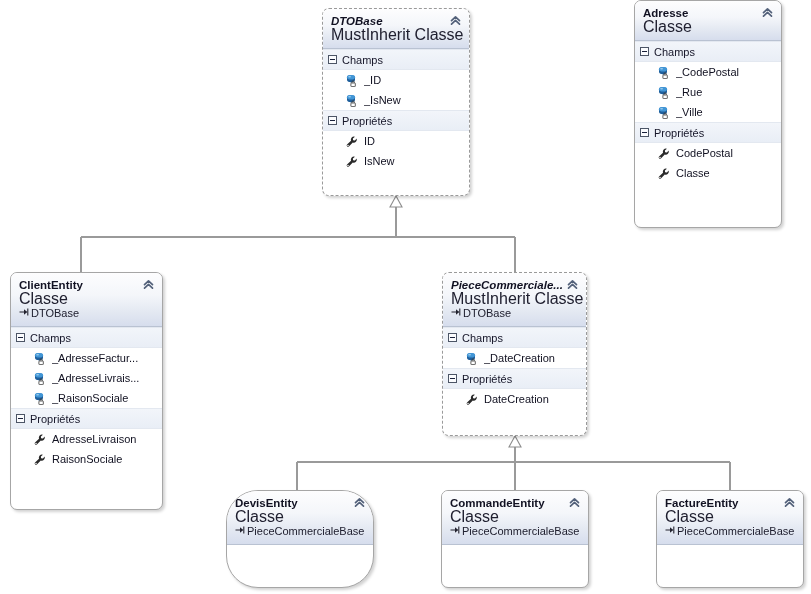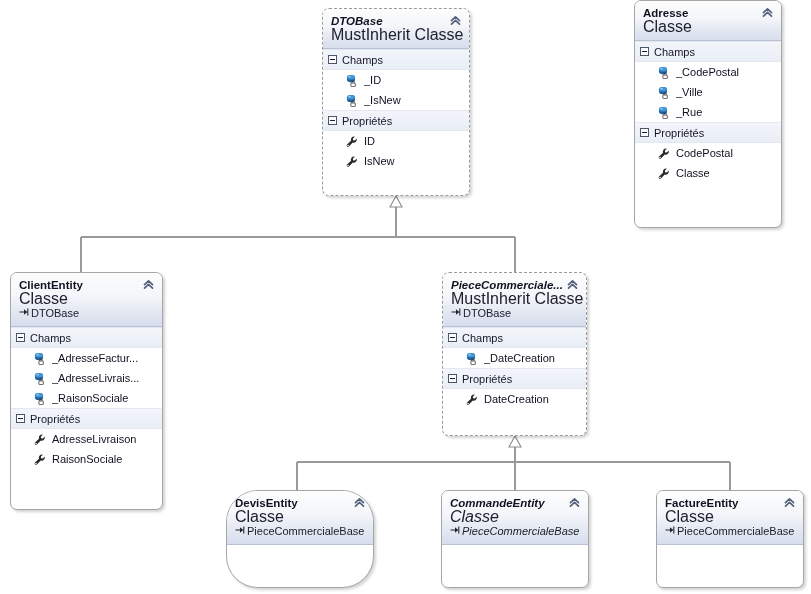--- a/index.html
+++ b/index.html
@@ -254,32 +254,32 @@
           </div>
           <div class="mem">
             <svg class="ico" viewBox="0 0 13 13">
               <ellipse cx="6.0" cy="3.3" rx="4.0" ry="2.3" fill="#2f7fc1"></ellipse>
               <path d="M2.0 3.3 L2.0 6.1 C2.0 7.4 4.0 8.4 6.0 8.4 C8.0 8.4 10.0 7.4 10.0 6.1 L10.0 3.3 Z" fill="#1f5f9c"></path>
               <ellipse cx="6.0" cy="3.3" rx="4.0" ry="2.3" fill="#4296d6"></ellipse>
               <ellipse cx="4.6" cy="2.7" rx="1.5" ry="0.8" fill="#a8d4f0" opacity="0.85"></ellipse>
               <rect x="5.9" y="9.0" width="4.4" height="3.6" rx="0.5" fill="#ffffff" stroke="#3a3a3a" stroke-width="0.8"></rect>
               <path d="M7.0 9.0 L7.0 7.9 A1.1 1.1 0 0 1 9.2 7.9 L9.2 9.0" fill="none" stroke="#3a3a3a" stroke-width="0.8"></path>
             </svg>
+            <span class="mem-label">_Rue</span>
+          </div>
+          <div class="mem">
+            <svg class="ico" viewBox="0 0 13 13">
+              <ellipse cx="6.0" cy="3.3" rx="4.0" ry="2.3" fill="#2f7fc1"></ellipse>
+              <path d="M2.0 3.3 L2.0 6.1 C2.0 7.4 4.0 8.4 6.0 8.4 C8.0 8.4 10.0 7.4 10.0 6.1 L10.0 3.3 Z" fill="#1f5f9c"></path>
+              <ellipse cx="6.0" cy="3.3" rx="4.0" ry="2.3" fill="#4296d6"></ellipse>
+              <ellipse cx="4.6" cy="2.7" rx="1.5" ry="0.8" fill="#a8d4f0" opacity="0.85"></ellipse>
+              <rect x="5.9" y="9.0" width="4.4" height="3.6" rx="0.5" fill="#ffffff" stroke="#3a3a3a" stroke-width="0.8"></rect>
+              <path d="M7.0 9.0 L7.0 7.9 A1.1 1.1 0 0 1 9.2 7.9 L9.2 9.0" fill="none" stroke="#3a3a3a" stroke-width="0.8"></path>
+            </svg>
             <span class="mem-label">_Ville</span>
-          </div>
-          <div class="mem">
-            <svg class="ico" viewBox="0 0 13 13">
-              <ellipse cx="6.0" cy="3.3" rx="4.0" ry="2.3" fill="#2f7fc1"></ellipse>
-              <path d="M2.0 3.3 L2.0 6.1 C2.0 7.4 4.0 8.4 6.0 8.4 C8.0 8.4 10.0 7.4 10.0 6.1 L10.0 3.3 Z" fill="#1f5f9c"></path>
-              <ellipse cx="6.0" cy="3.3" rx="4.0" ry="2.3" fill="#4296d6"></ellipse>
-              <ellipse cx="4.6" cy="2.7" rx="1.5" ry="0.8" fill="#a8d4f0" opacity="0.85"></ellipse>
-              <rect x="5.9" y="9.0" width="4.4" height="3.6" rx="0.5" fill="#ffffff" stroke="#3a3a3a" stroke-width="0.8"></rect>
-              <path d="M7.0 9.0 L7.0 7.9 A1.1 1.1 0 0 1 9.2 7.9 L9.2 9.0" fill="none" stroke="#3a3a3a" stroke-width="0.8"></path>
-            </svg>
-            <span class="mem-label">_Rue</span>
           </div>
           <div class="grp">
             <span class="expander"></span>
             <span class="grp-label">Propriétés</span>
           </div>
           <div class="mem">
             <svg class="ico" viewBox="0 0 13 13">
               <path d="M9.9 1.7 A3.1 3.1 0 0 0 6.0 5.7 L2.0 9.6 A1.35 1.35 0 0 0 3.9 11.5 L7.8 7.5 A3.1 3.1 0 0 0 11.7 3.6 L9.9 5.4 L8.1 5.2 L7.9 3.4 Z" fill="#2a2a2a"></path>
               <circle cx="3.0" cy="10.5" r="0.75" fill="#ffffff"></circle>
             </svg>
@@ -420,21 +420,21 @@
           <div class="cls-base"><span class="base-arrow"><svg width="11" height="10" viewBox="0 0 11 10">
                 <path d="M0.5 5 L7.2 5" stroke="#23232f" stroke-width="1.1" fill="none"></path>
                 <path d="M5.0 2.2 L8.3 5 L5.0 7.8 Z" fill="#23232f"></path>
                 <path d="M8.8 1.6 L8.8 8.4" stroke="#23232f" stroke-width="1.1"></path>
               </svg></span><span>PieceCommercialeBase</span></div>
         </div>
         <div class="body">
           <div class="empty-body"></div>
         </div>
       </div>
-      <div class="cls" style="left: 441px; top: 490px; width: 148px; height: 98px; font-style: italic;">
+      <div class="cls" style="left: 441px; top: 490px; width: 148px; height: 98px;">
         <div class="hdr">
           <svg class="chev" viewBox="0 0 13 13">
             <path d="M2.5 6.6 L6.5 2.8 L10.5 6.6" fill="none" stroke="#53617a" stroke-width="1.7" stroke-linecap="round" stroke-linejoin="round"></path>
             <path d="M2.5 10.2 L6.5 6.4 L10.5 10.2" fill="none" stroke="#53617a" stroke-width="1.7" stroke-linecap="round" stroke-linejoin="round"></path>
           </svg>
           <div class="cls-name">CommandeEntity</div>
           <div class="cls-kind">Classe</div>
           <div class="cls-base"><span class="base-arrow"><svg width="11" height="10" viewBox="0 0 11 10">
                 <path d="M0.5 5 L7.2 5" stroke="#23232f" stroke-width="1.1" fill="none"></path>
                 <path d="M5.0 2.2 L8.3 5 L5.0 7.8 Z" fill="#23232f"></path>

